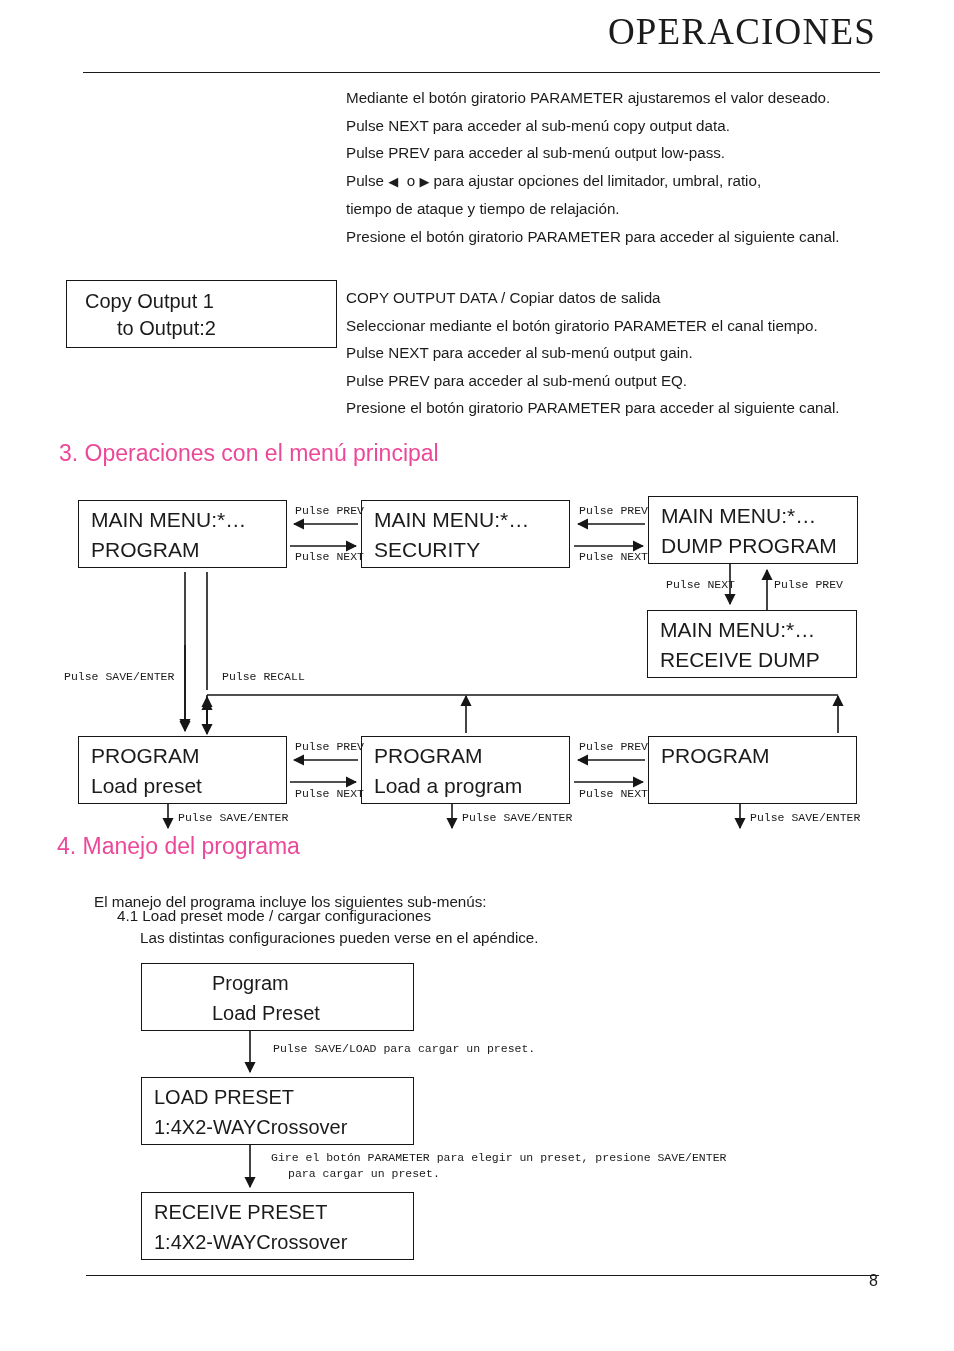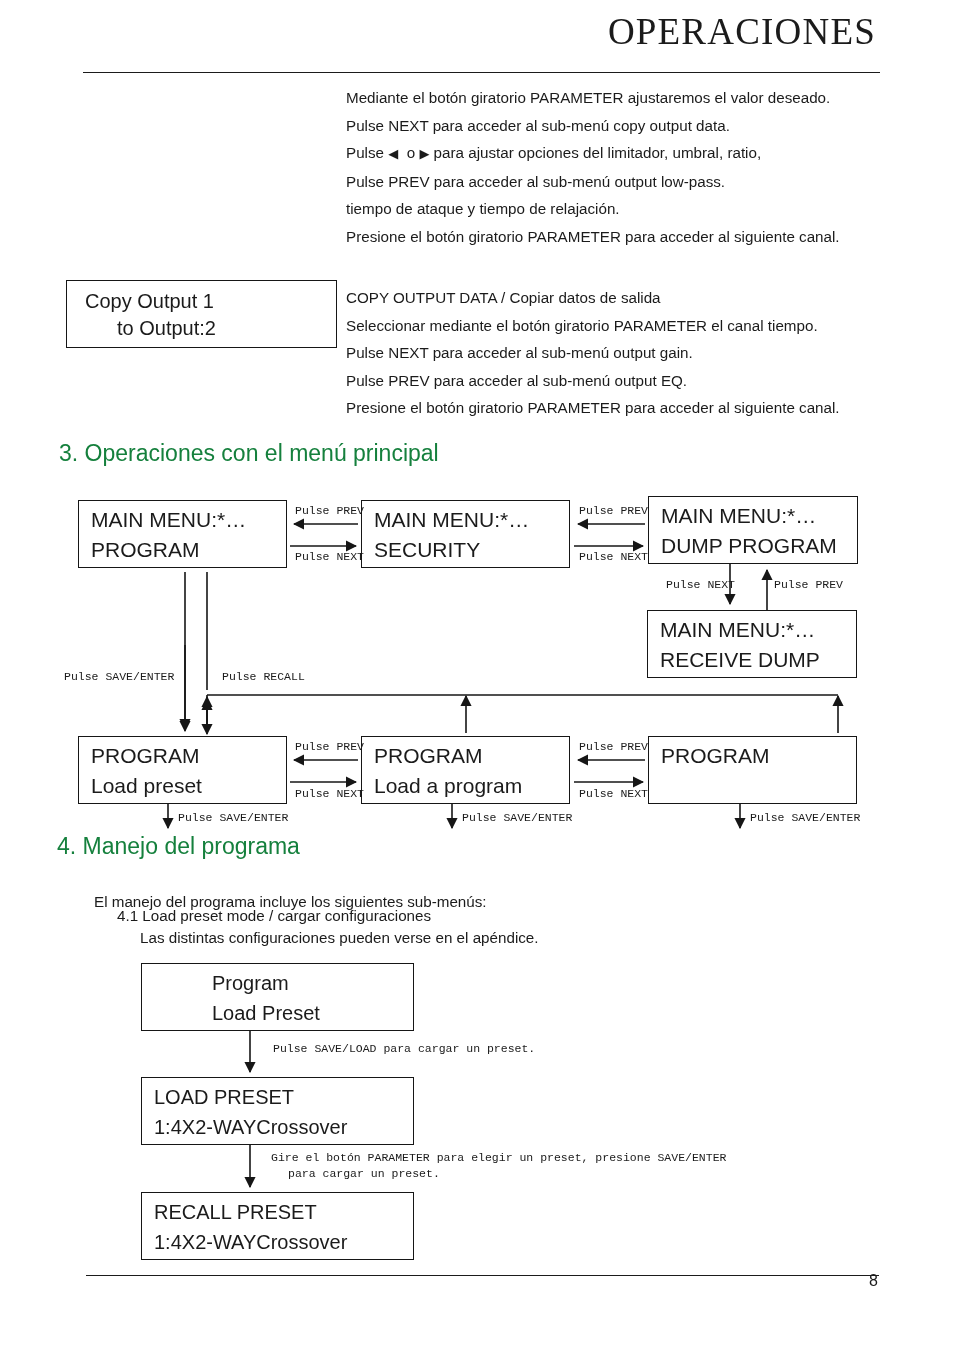--- a/index.html
+++ b/index.html
@@ -84,21 +84,21 @@
     left: 66px; top: 280px; width: 271px; height: 68px;
     padding: 7px 0 8px 18px;
   }
   #copy-output-box .l1 { font-size: 20px; line-height: 27px; }
   #copy-output-box .l2 { font-size: 20px; line-height: 27px; padding-left: 32px; }
 
   
   .sec-heading {
     position: absolute;
     font-size: 23px;
-    color: #15803d;
+    color: #ec4899;
     white-space: nowrap;
   }
   #sec3-heading { left: 59px; top: 440px; }
   #sec4-heading { left: 57px; top: 833px; text-align: center; }
 
   .sub-text {
     position: absolute;
     font-size: 15.2px;
     line-height: 24px;
     color: #1b1b1b;
@@ -200,22 +200,22 @@
       <line x1="250" y1="1145" x2="250" y2="1187" marker-end="url(#ah)"></line>
     </g>
   </svg>
 
   <div id="page-title">OPERACIONES</div>
   <div id="header-rule"></div>
 
   <div class="para-block" style="left:346px; top:84px;">
     <span class="ln">Mediante el botón giratorio PARAMETER ajustaremos el valor deseado.</span>
     <span class="ln">Pulse NEXT para acceder al sub-menú copy output data.</span>
+    <span class="ln">Pulse PREV para acceder al sub-menú output low-pass.</span>
     <span class="ln"><span>Pulse</span>&nbsp;<span class="arrow-glyph">◀</span>&nbsp;&nbsp;<span>o</span>&nbsp;<span class="arrow-glyph">▶</span>&nbsp;<span>para ajustar opciones del limitador, umbral, ratio,</span></span>
-    <span class="ln">Pulse PREV para acceder al sub-menú output low-pass.</span>
     <span class="ln">tiempo de ataque y tiempo de relajación.</span>
     <span class="ln">Presione el botón giratorio PARAMETER para acceder al siguiente canal.</span>
   </div>
 
   <div class="lcd" id="copy-output-box">
     <span class="l1">Copy Output 1</span>
     <span class="l2">to Output:2</span>
   </div>
 
   <div class="para-block" style="left:346px; top:284px;">
@@ -283,21 +283,21 @@
 
   <div class="lcd" id="box-prog-lp">
     <span class="l1">Program</span>
     <span class="l2">Load Preset</span>
   </div>
   <div class="lcd" id="box-ld-preset">
     <span class="l1">LOAD PRESET</span>
     <span class="l2">1:4X2-WAYCrossover</span>
   </div>
   <div class="lcd" id="box-loading">
-    <span class="l1">RECALL PRESET</span>
+    <span class="l1">RECEIVE PRESET</span>
     <span class="l2">1:4X2-WAYCrossover</span>
   </div>
 
   <div class="conn-label" style="left:273px; top:1042px;">Pulse SAVE/LOAD para cargar un preset.</div>
   <div class="conn-label" style="left:271px; top:1151px;">Gire el botón PARAMETER para elegir un preset, presione SAVE/ENTER</div>
   <div class="conn-label" style="left:288px; top:1167px;">para cargar un preset.</div>
 
   <div id="footer-rule"></div>
   <div id="page-number">8</div>
 

